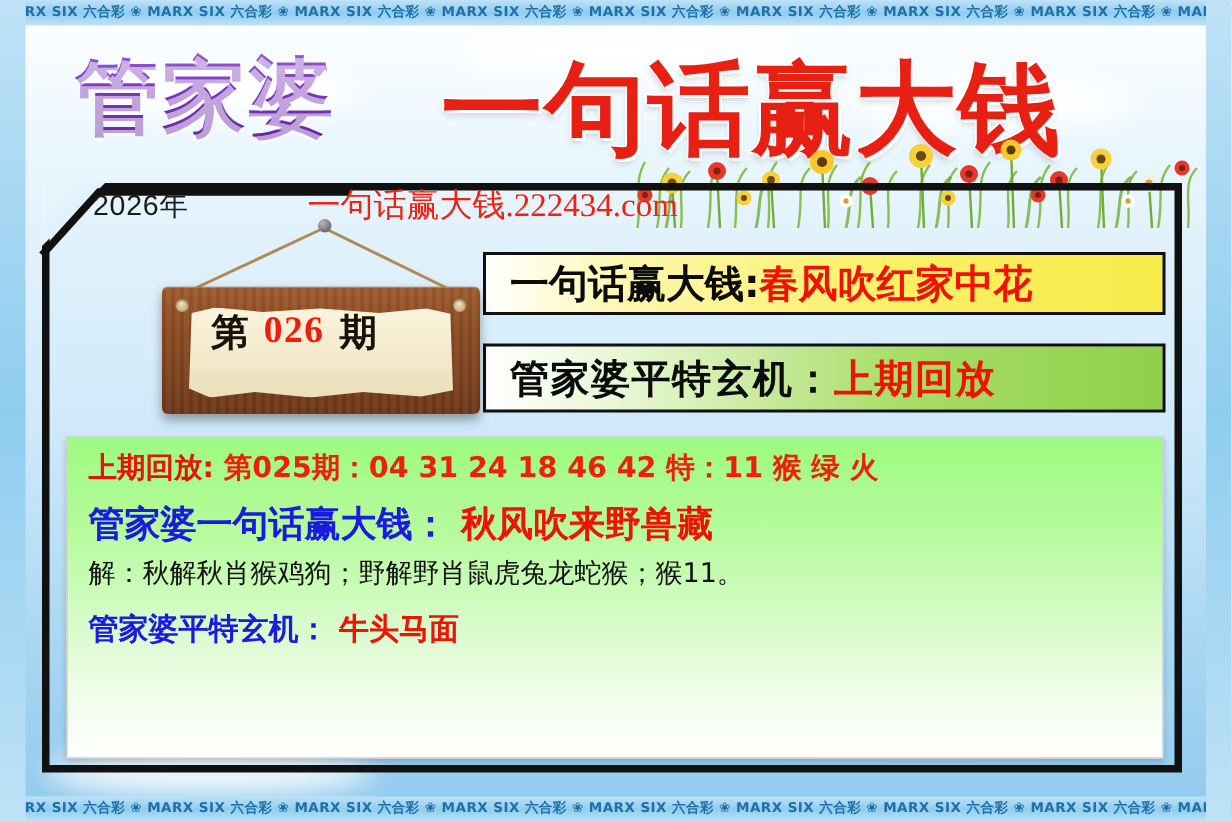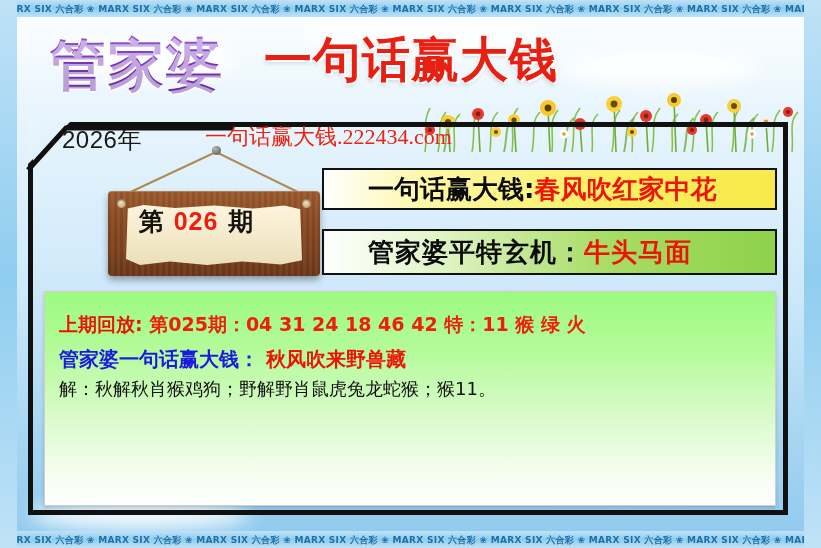--- a/index.html
+++ b/index.html
@@ -64,22 +64,22 @@
     font-size:56px;
     color:#7b3fb5;
     background:linear-gradient(180deg,#9a63d6 0%,#7b36b8 45%,#5e2496 100%);
     -webkit-background-clip:text;
     background-clip:text;
     -webkit-text-fill-color:transparent;
     text-shadow:0 2px 0 rgba(255,255,255,.55);
     letter-spacing:2px;
   }
   #title-slogan {
-    position:absolute; left:246px; top:2px;
-    font-size:48px;
+    position:absolute; left:276px; top:2px;
+    font-size:68px;
     color:#e81f13;
     letter-spacing:1px;
     -webkit-text-stroke:2px #ffffff;
     paint-order:stroke fill;
     text-shadow:
       2px 2px 0 rgba(255,255,255,.9),
       -1px -1px 0 rgba(255,255,255,.9),
       0 3px 4px rgba(0,0,0,.15);
   }
 
@@ -104,21 +104,21 @@
     width:42px; height:42px;
     background:
       linear-gradient(135deg,#eaf6fd 0%, #d9eefb 100%);
     border-right:0;
     clip-path:polygon(0 0, 100% 0, 0 100%);
   }
 
   #year-label {
     position:absolute;
     left:62px; top:124px;
-    font-size:24px;
+    font-size:19px;
     color:#1a1a1a;
     font-family:"Liberation Sans","DejaVu Sans",sans-serif;
     letter-spacing:.5px;
     z-index:6;
   }
 
   #site-url {
     position:absolute;
     left:205px; top:122px;
     font-size:22px;
@@ -160,21 +160,21 @@
                       100% 92%, 88% 99%, 66% 94%, 46% 100%, 25% 94%, 8% 100%, 0% 90%);
   }
   #sign-text {
     position:absolute; left:0; top:0; width:176px; height:60px;
     display:flex; align-items:center; justify-content:center;
     gap:10px;
     font-family:"DejaVu Serif","Liberation Serif",serif;
     font-size:25px; font-weight:bold;
   }
   #sign-text .cn { color:#16120c; }
-  #sign-text .num { color:#ef1d0d; font-family:Liberation Sans, sans-serif; letter-spacing:1px;}
+  #sign-text .num { color:#ef1d0d; font-family:Liberation Serif, serif; letter-spacing:1px;}
 
   
   #rope { position:absolute; left:0; top:0; width:230px; height:60px; }
 
   
   .banner {
     position:absolute;
     border:2px solid #111;
     display:flex; align-items:center;
     padding-left:16px;
@@ -187,41 +187,41 @@
     left:322px; top:168px; width:455px; height:42px;
     background:linear-gradient(90deg,#ffffff 0%, #fdf7a8 22%, #fbf063 62%, #f7ea4a 100%);
     font-size:26px;
   }
   #banner-green {
     left:322px; top:229px; width:455px; height:46px;
     background:linear-gradient(90deg,#ffffff 0%, #e5f6cf 22%, #a8dd66 62%, #8ed14a 100%);
     font-size:26px;
     letter-spacing:1px;
   }
-  .banner .k { color:#0b0b0b;margin-left:28px; }
+  .banner .k { color:#0b0b0b; }
   .banner .v { color:#ee1405; }
 
   
   #content {
     position:absolute;
     left:44px; top:291px;
     width:732px; height:215px;
     background:linear-gradient(180deg,#9dfa80 0%, #b5fb9b 28%, #dafbcd 60%, #f2fdec 82%, #ffffff 100%);
     border:1px solid #cfcfcf;
     box-shadow:0 2px 4px rgba(0,0,0,.18);
     padding:8px 14px;
     z-index:5;
     font-family:"DejaVu Sans","Liberation Sans",sans-serif;
   }
   .line { white-space:nowrap; line-height:1.32; }
-  #line-recap  { font-size:19px; font-weight:bold; margin-top:12px;}
+  #line-recap  { font-size:19px; font-weight:bold; margin-top:0;}
   #line-recap .lbl { color:#e8140a; }
   #line-recap .body { color:#ee2009; font-weight:bold; }
 
-  #line-q1 { font-size:20px; font-weight:bold; margin-top:9px; }
+  #line-q1 { font-size:24px; font-weight:bold; margin-top:9px; }
   #line-q1 .lbl { color:#1a1ae0; }
   #line-q1 .val { color:#ee1405; }
 
   #line-a1 { font-size:18px; color:#121212; margin-top:5px; }
 
   #line-q2 { font-size:20px; font-weight:bold; margin-top:11px; }
   #line-q2 .lbl { color:#1a1ae0; }
   #line-q2 .val { color:#ee1405; }
 
   #line-a2 { font-size:18px; color:#121212; margin-top:9px; }
@@ -406,28 +406,32 @@
       </div>
     </div>
   </div>
 
   <div class="banner" id="banner-yellow">
     <span class="k">一句话赢大钱:</span>
     <span class="v">春风吹红家中花</span>
   </div>
   <div class="banner" id="banner-green">
     <span class="k">管家婆平特玄机：</span>
-    <span class="v">牛头马面</span>
+    <span class="v">上期回放</span>
   </div>
 
   <div id="content">
     <div class="line" id="line-recap">
       <span class="lbl">上期回放:</span>
       <span class="body">第025期：04 31 24 18 46 42 特：11 猴 绿 火</span>
     </div>
     <div class="line" id="line-q1">
       <span class="lbl">管家婆一句话赢大钱：</span>
       <span class="val">秋风吹来野兽藏</span>
     </div>
     <div class="line" id="line-a1">解：秋解秋肖猴鸡狗；野解野肖鼠虎兔龙蛇猴；猴11。</div>
+    <div class="line" id="line-q2">
+      <span class="lbl">管家婆平特玄机：</span>
+      <span class="val">牛头马面</span>
+    </div>
   </div>
 
 </div>
 
 </body></html>

